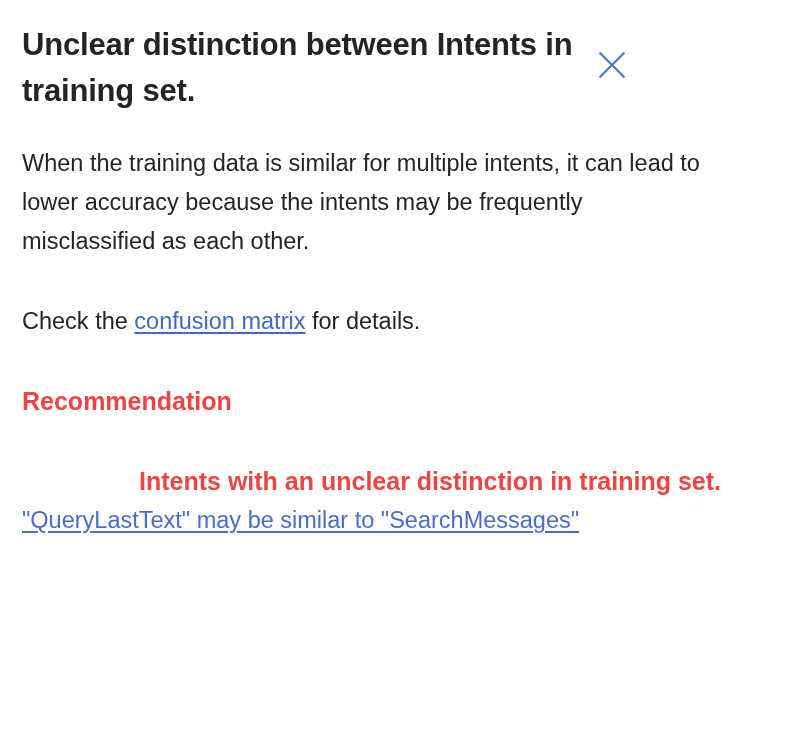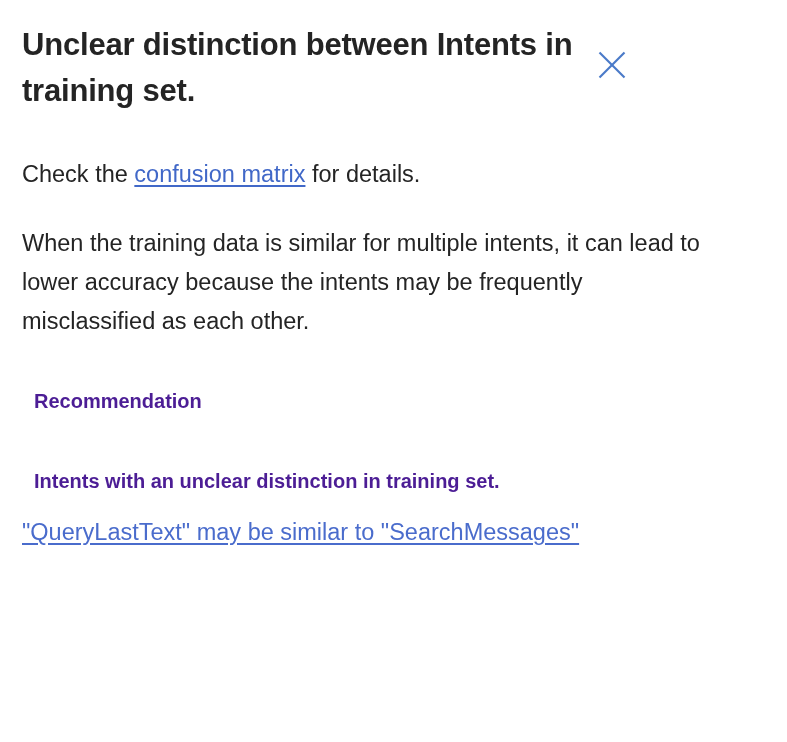--- a/index.html
+++ b/index.html
@@ -65,28 +65,28 @@
     margin: 0;
     font-size: 23.5px;
     line-height: 39px;
     color: #242424;
     font-weight: 400;
   }
   .para.intro   { margin-top: 30px; }
   .para.check   { margin-top: 41px; }
 
   .section-heading {
-    margin: 12px;
-    font-size: 20px;
+    margin: 0;
+    font-size: 25px;
     line-height: 39px;
     font-weight: 600;
-    color: #4c1d95;
+    color: #ef4444;
   }
   .section-heading.recommendation { margin-top: 41px; }
-  .section-heading.intents-list   { margin-top: 41px; }
+  .section-heading.intents-list   { margin-top: 41px; text-align: right; }
 
   .link {
     color: #4168c8;
     text-decoration: underline;
     text-underline-offset: 3px;
     cursor: pointer;
   }
 
   .intent-link {
     display: inline-block;
@@ -112,23 +112,23 @@
         <svg width="28" height="28" viewBox="0 0 28 28" aria-hidden="true">
           <line x1="1.5" y1="1.5" x2="26.5" y2="26.5" stroke="#4a7ac8" stroke-width="2.2" stroke-linecap="butt"></line>
           <line x1="26.5" y1="1.5" x2="1.5" y2="26.5" stroke="#4a7ac8" stroke-width="2.2" stroke-linecap="butt"></line>
         </svg>
       </span>
     </button>
   </div>
 
   <div class="panel-body">
 
+    <p class="para intro">When the training data is similar for multiple intents, it can lead to lower accuracy because the intents may be frequently misclassified as each other.</p>
+
     <p class="para check"><span>Check the </span><a class="link">confusion matrix</a><span> for details.</span></p>
-
-    <p class="para intro">When the training data is similar for multiple intents, it can lead to lower accuracy because the intents may be frequently misclassified as each other.</p>
 
     <h2 class="section-heading recommendation">Recommendation</h2>
 
 
     <h2 class="section-heading intents-list">Intents with an unclear distinction in training set.</h2>
 
     <div>
       <a class="intent-link">"QueryLastText" may be similar to "SearchMessages"</a>
     </div>
 

